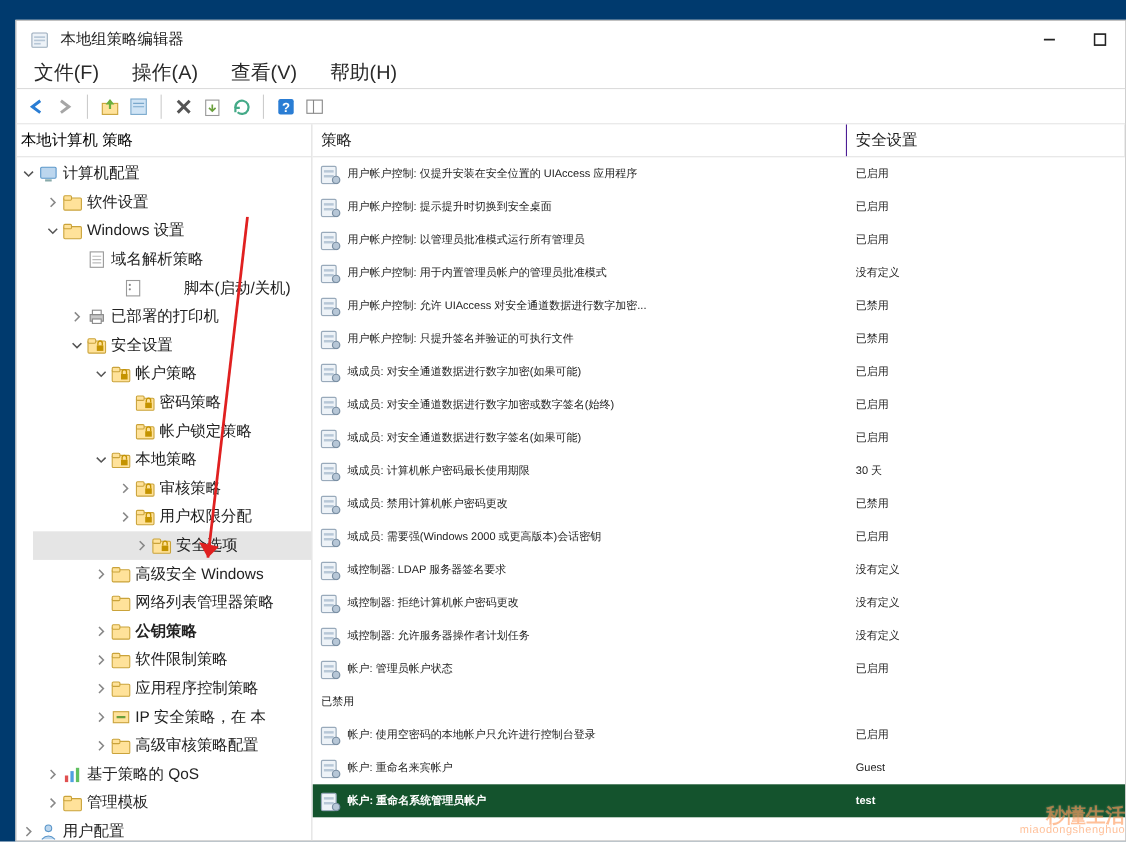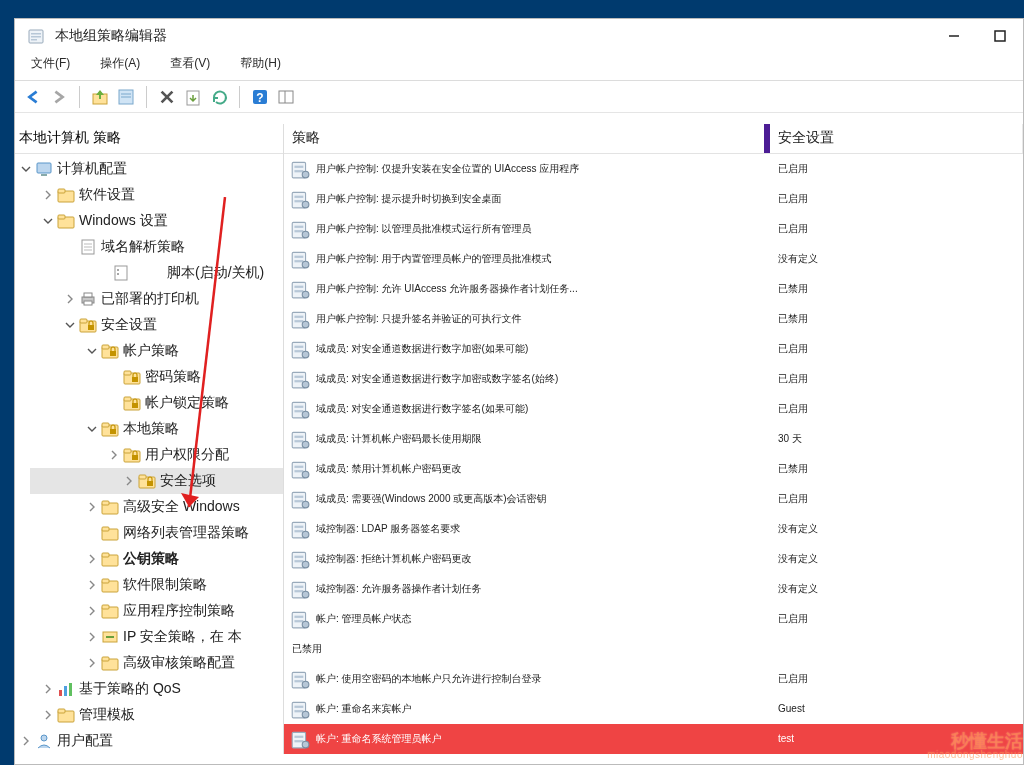--- a/index.html
+++ b/index.html
@@ -3,43 +3,43 @@
 <meta charset="utf-8">
 <style>
   * { box-sizing: border-box; font-family: 'Segoe UI', 'Microsoft YaHei', sans-serif; }
   body { margin: 0; background: #003a6e; width: 1024px; height: 765px; overflow: hidden; }
   .window { position: absolute; left: 14px; top: 18px; width: 1010px; height: 747px; background: #fff; border: 1px solid #bbb; }
   .titlebar { height: 34px; display: flex; align-items: center; padding: 0 0 0 12px; }
   .titlebar .app-icon { width: 18px; height: 18px; margin-right: 10px; }
   .titlebar .title { font-size: 14px; color: #222; flex: 1; }
   .win-controls { display: flex; align-items: center; }
   .win-controls .wc { width: 46px; height: 30px; display: flex; align-items: center; justify-content: center; }
-  .menubar { height: 28px; display: flex; align-items: flex-start; padding: 0 12px; gap: 22px; font-size: 12px; color: #2a2a2a; border-bottom: 1px solid #dcdcdc;}
+  .menubar { height: 28px; display: flex; align-items: flex-end; padding: 0 12px; gap: 22px; font-size: 18px; color: #2a2a2a; border-bottom: 1px solid #dcdcdc;}
   .menubar .menu-item { padding: 2px 4px; }
   .toolbar { height: 32px; display: flex; align-items: center; padding: 0 6px; border-bottom: 1px solid #e5e5e5; gap: 2px; }
   .tbtn { width: 24px; height: 24px; display: flex; align-items: center; justify-content: center; border: 1px solid transparent; border-radius: 2px; }
   .tsep { width: 1px; height: 22px; background: #ccc; margin: 0 6px; }
-  .content { display: flex; height: calc(100% - 34px - 28px - 32px); align-items: center; }
+  .content { display: flex; height: calc(100% - 34px - 28px - 32px); }
   .sidebar { width: 269px; border-right: 1px solid #ddd; overflow: hidden; }
   .sidebar-hdr { height: 30px; display: flex; align-items: center; padding-left: 4px; font-size: 14px; border-bottom: 1px solid #e3e3e3; }
   .tree { font-size: 14px; color: #222; padding-top: 2px; }
   .node { display: flex; align-items: center; height: 26px; padding-right: 4px; white-space: nowrap; overflow: hidden; }
   .twist { width: 14px; height: 14px; margin-right: 2px; display: flex; align-items: center; justify-content: center; color: #5b5b5b; }
   .twist.none { visibility: hidden; }
   .nicon { width: 18px; height: 18px; margin-right: 4px; flex-shrink: 0; }
   .nlabel { overflow: hidden; text-overflow: ellipsis; }
   .node.sel { background: #e5e5e5; }
   .listpane { flex: 1; display: flex; flex-direction: column; overflow: hidden; }
   .list-header { display: flex; height: 30px; border-bottom: 1px solid #e3e3e3; font-size: 14px; color: #222; }
   .list-header .col { display: flex; align-items: center; padding-left: 8px; }
-  .col-policy { width: 486px; border-right: 6px solid #4c1d95; }
+  .col-policy { width: 486px; border-right: 1px solid #4c1d95; }
   .col-setting { flex: 1; border-right: 1px solid #e8e8e8; }
   .list-body { flex: 1; overflow: hidden; }
   .row { display: flex; height: 30px; align-items: center; font-size: 10px; color: #222; }
-  .row.selected { background: #ef4444; color: #fff; }
+  .row.selected { background: #14532d; color: #fff; font-weight: bold; }
   .row .cell-policy { width: 486px; display: flex; align-items: center; padding-left: 6px; overflow: hidden; white-space: nowrap; }
   .row .cell-setting { flex: 1; padding-left: 8px; }
   .row .ricon { width: 20px; height: 20px; margin-right: 6px; flex-shrink: 0; }
   .annot-arrow { position: absolute; pointer-events: none; }
   .watermark { position: absolute; right: 0; bottom: 4px; color: rgba(255,140,70,0.55); font-size: 18px; font-weight: 700; text-align: right; line-height: 1; text-shadow: 0 0 2px rgba(255,255,255,0.3); }
   .watermark .sub { font-size: 10px; font-weight: 400; letter-spacing: 0.5px; display: block; }
 </style>
 </head>
 <body>
 
@@ -343,20 +343,31 @@
           </div>
           <div class="node" style="padding-left: 92px;">
             <span class="twist ">
               <svg width="10" height="10">
                 <path d="M3 1 L7 5 L3 9" fill="none" stroke="#888" stroke-width="1.4"></path>
               </svg>
             </span>
             <span class="nicon"><svg width="18" height="18" viewBox="0 0 18 18">
                 <use href="#i-lockfolder"></use>
               </svg></span>
+            <span class="nlabel">审核策略</span>
+          </div>
+          <div class="node" style="padding-left: 92px;">
+            <span class="twist ">
+              <svg width="10" height="10">
+                <path d="M3 1 L7 5 L3 9" fill="none" stroke="#888" stroke-width="1.4"></path>
+              </svg>
+            </span>
+            <span class="nicon"><svg width="18" height="18" viewBox="0 0 18 18">
+                <use href="#i-lockfolder"></use>
+              </svg></span>
             <span class="nlabel">用户权限分配</span>
           </div>
           <div class="node sel" style="padding-left: 92px; margin-left: 15px;">
             <span class="twist ">
               <svg width="10" height="10">
                 <path d="M3 1 L7 5 L3 9" fill="none" stroke="#888" stroke-width="1.4"></path>
               </svg>
             </span>
             <span class="nicon"><svg width="18" height="18" viewBox="0 0 18 18">
                 <use href="#i-lockfolder"></use>
@@ -516,21 +527,21 @@
                 </svg></span>
               <span>用户帐户控制: 用于内置管理员帐户的管理员批准模式</span>
             </div>
             <div class="cell-setting">没有定义</div>
           </div>
           <div class="row">
             <div class="cell-policy">
               <span class="ricon"><svg width="20" height="20" viewBox="0 0 18 18">
                   <use href="#i-policy"></use>
                 </svg></span>
-              <span>用户帐户控制: 允许 UIAccess 允许服务器操作者计划任务...</span>
+              <span>用户帐户控制: 允许 UIAccess 对安全通道数据进行数字加密...</span>
             </div>
             <div class="cell-setting">已禁用</div>
           </div>
           <div class="row">
             <div class="cell-policy">
               <span class="ricon"><svg width="20" height="20" viewBox="0 0 18 18">
                   <use href="#i-policy"></use>
                 </svg></span>
               <span>用户帐户控制: 只提升签名并验证的可执行文件</span>
             </div>

